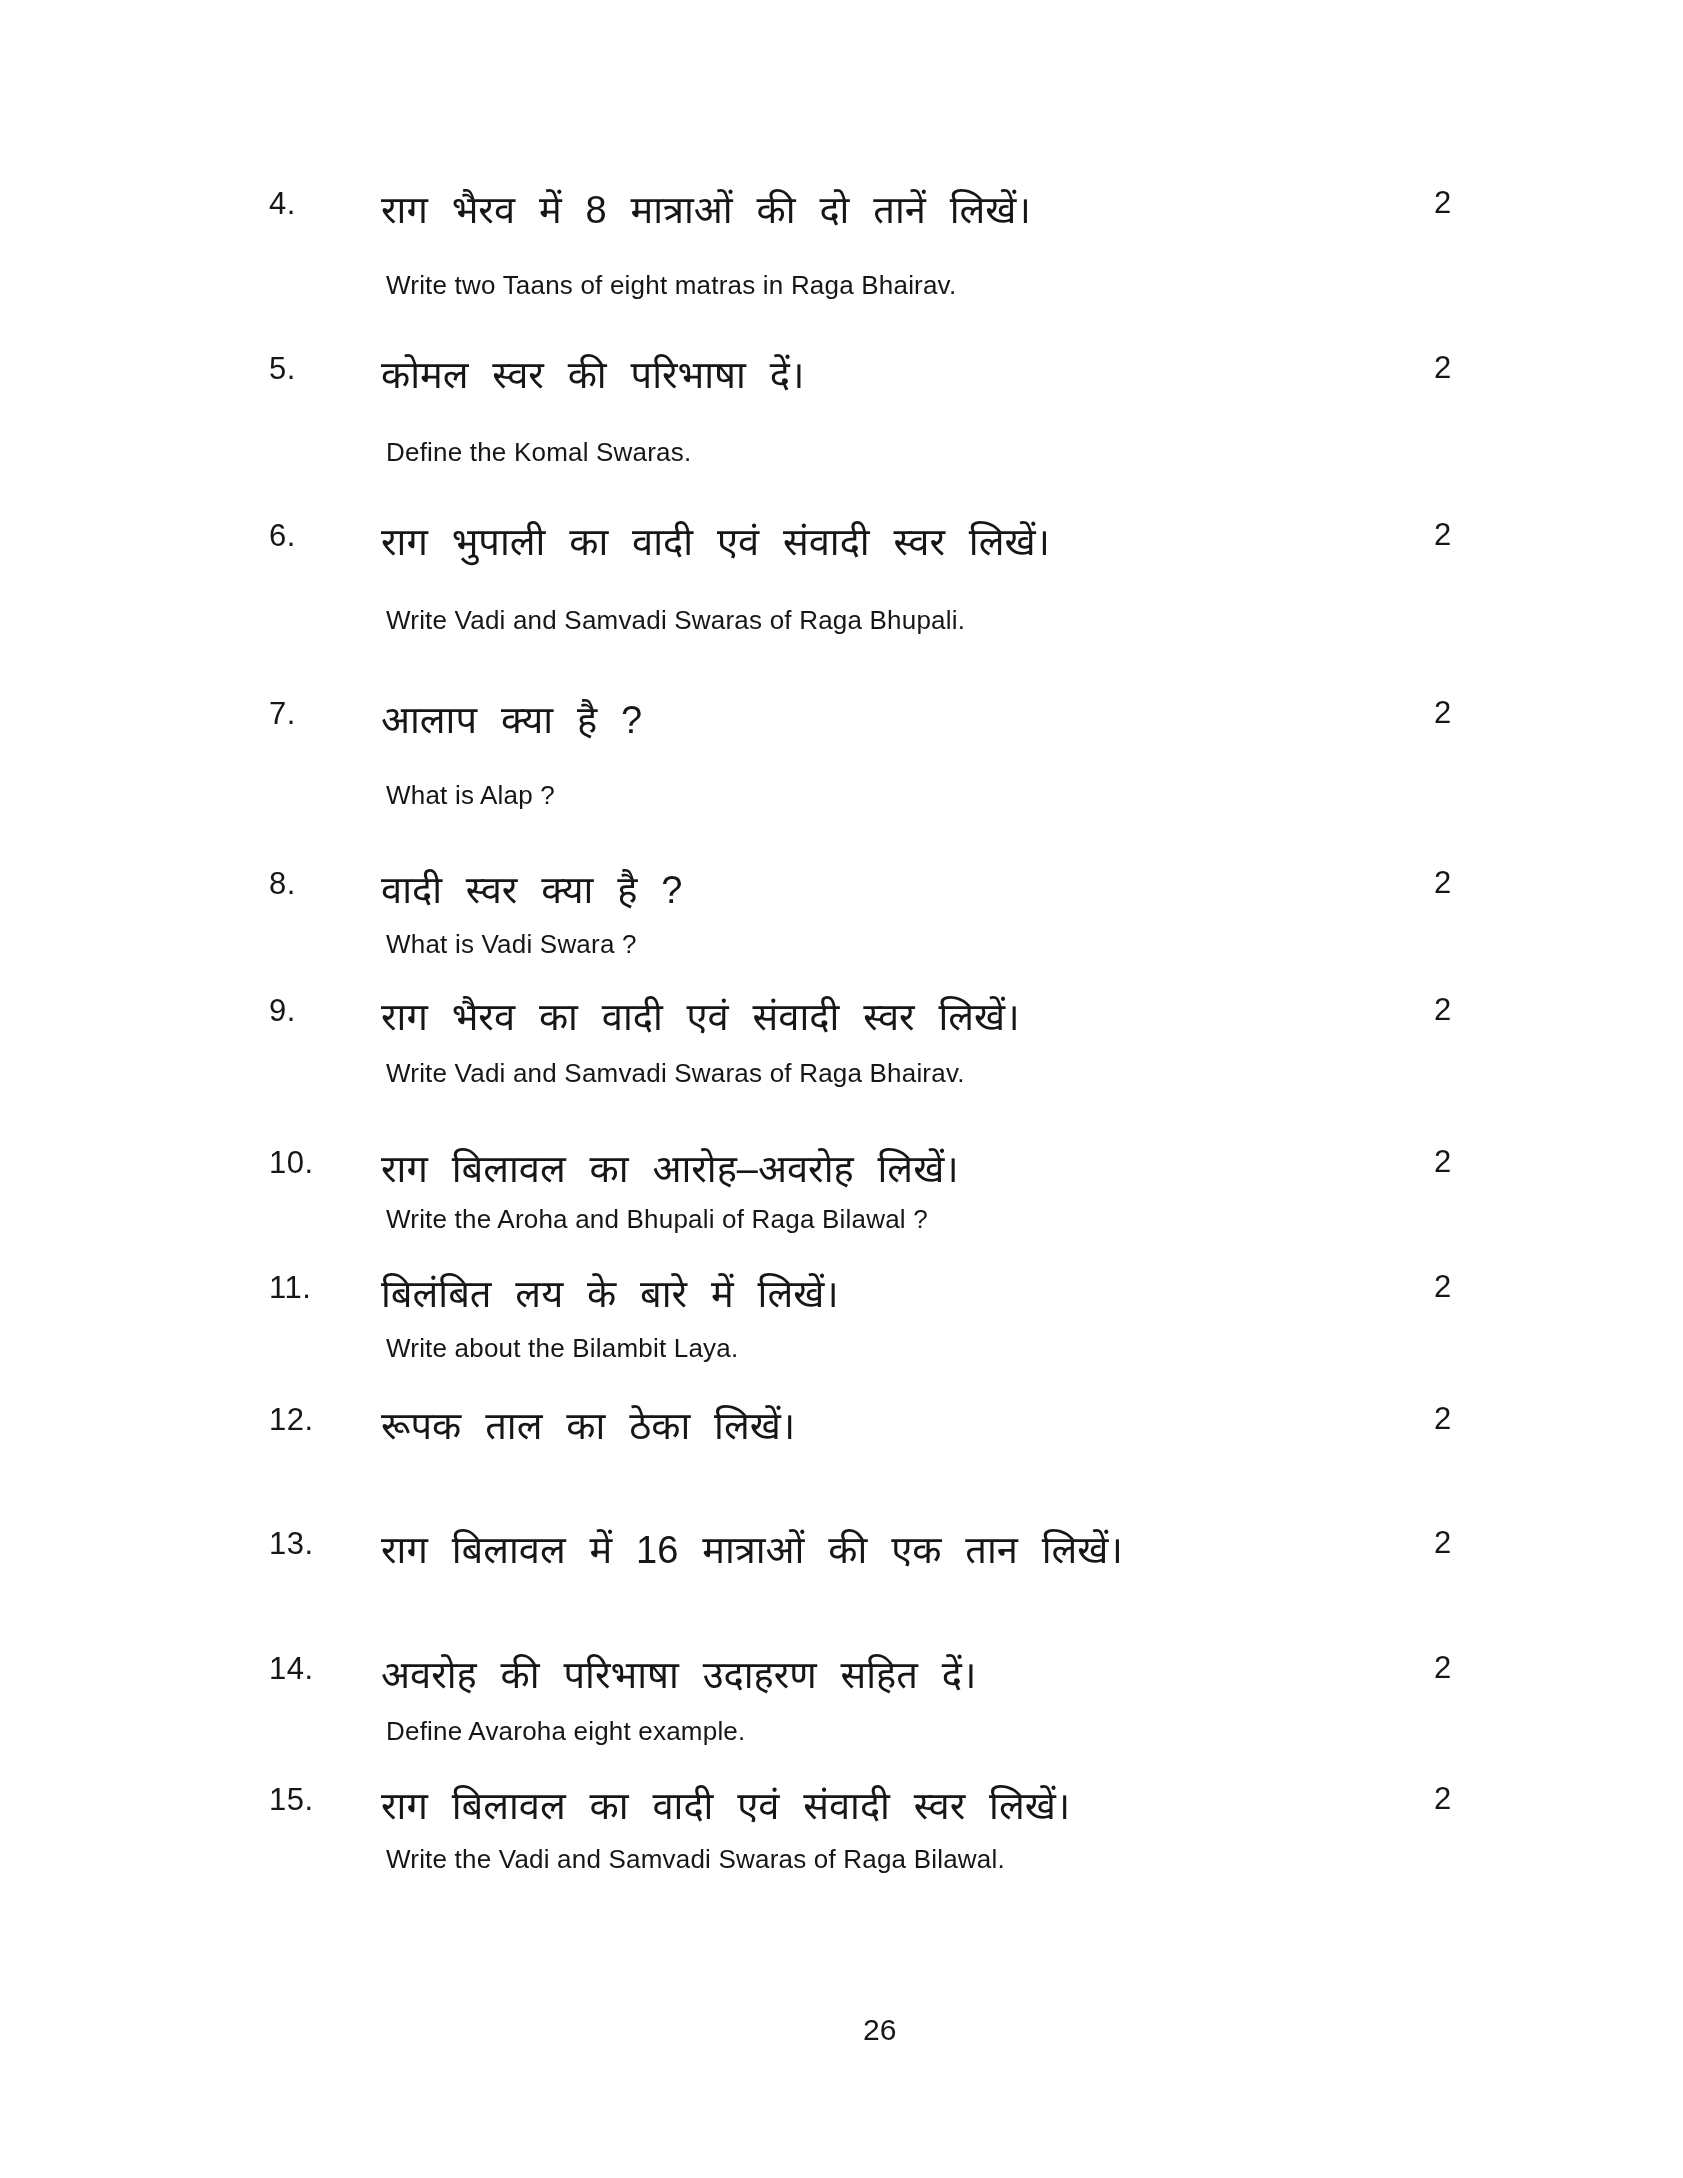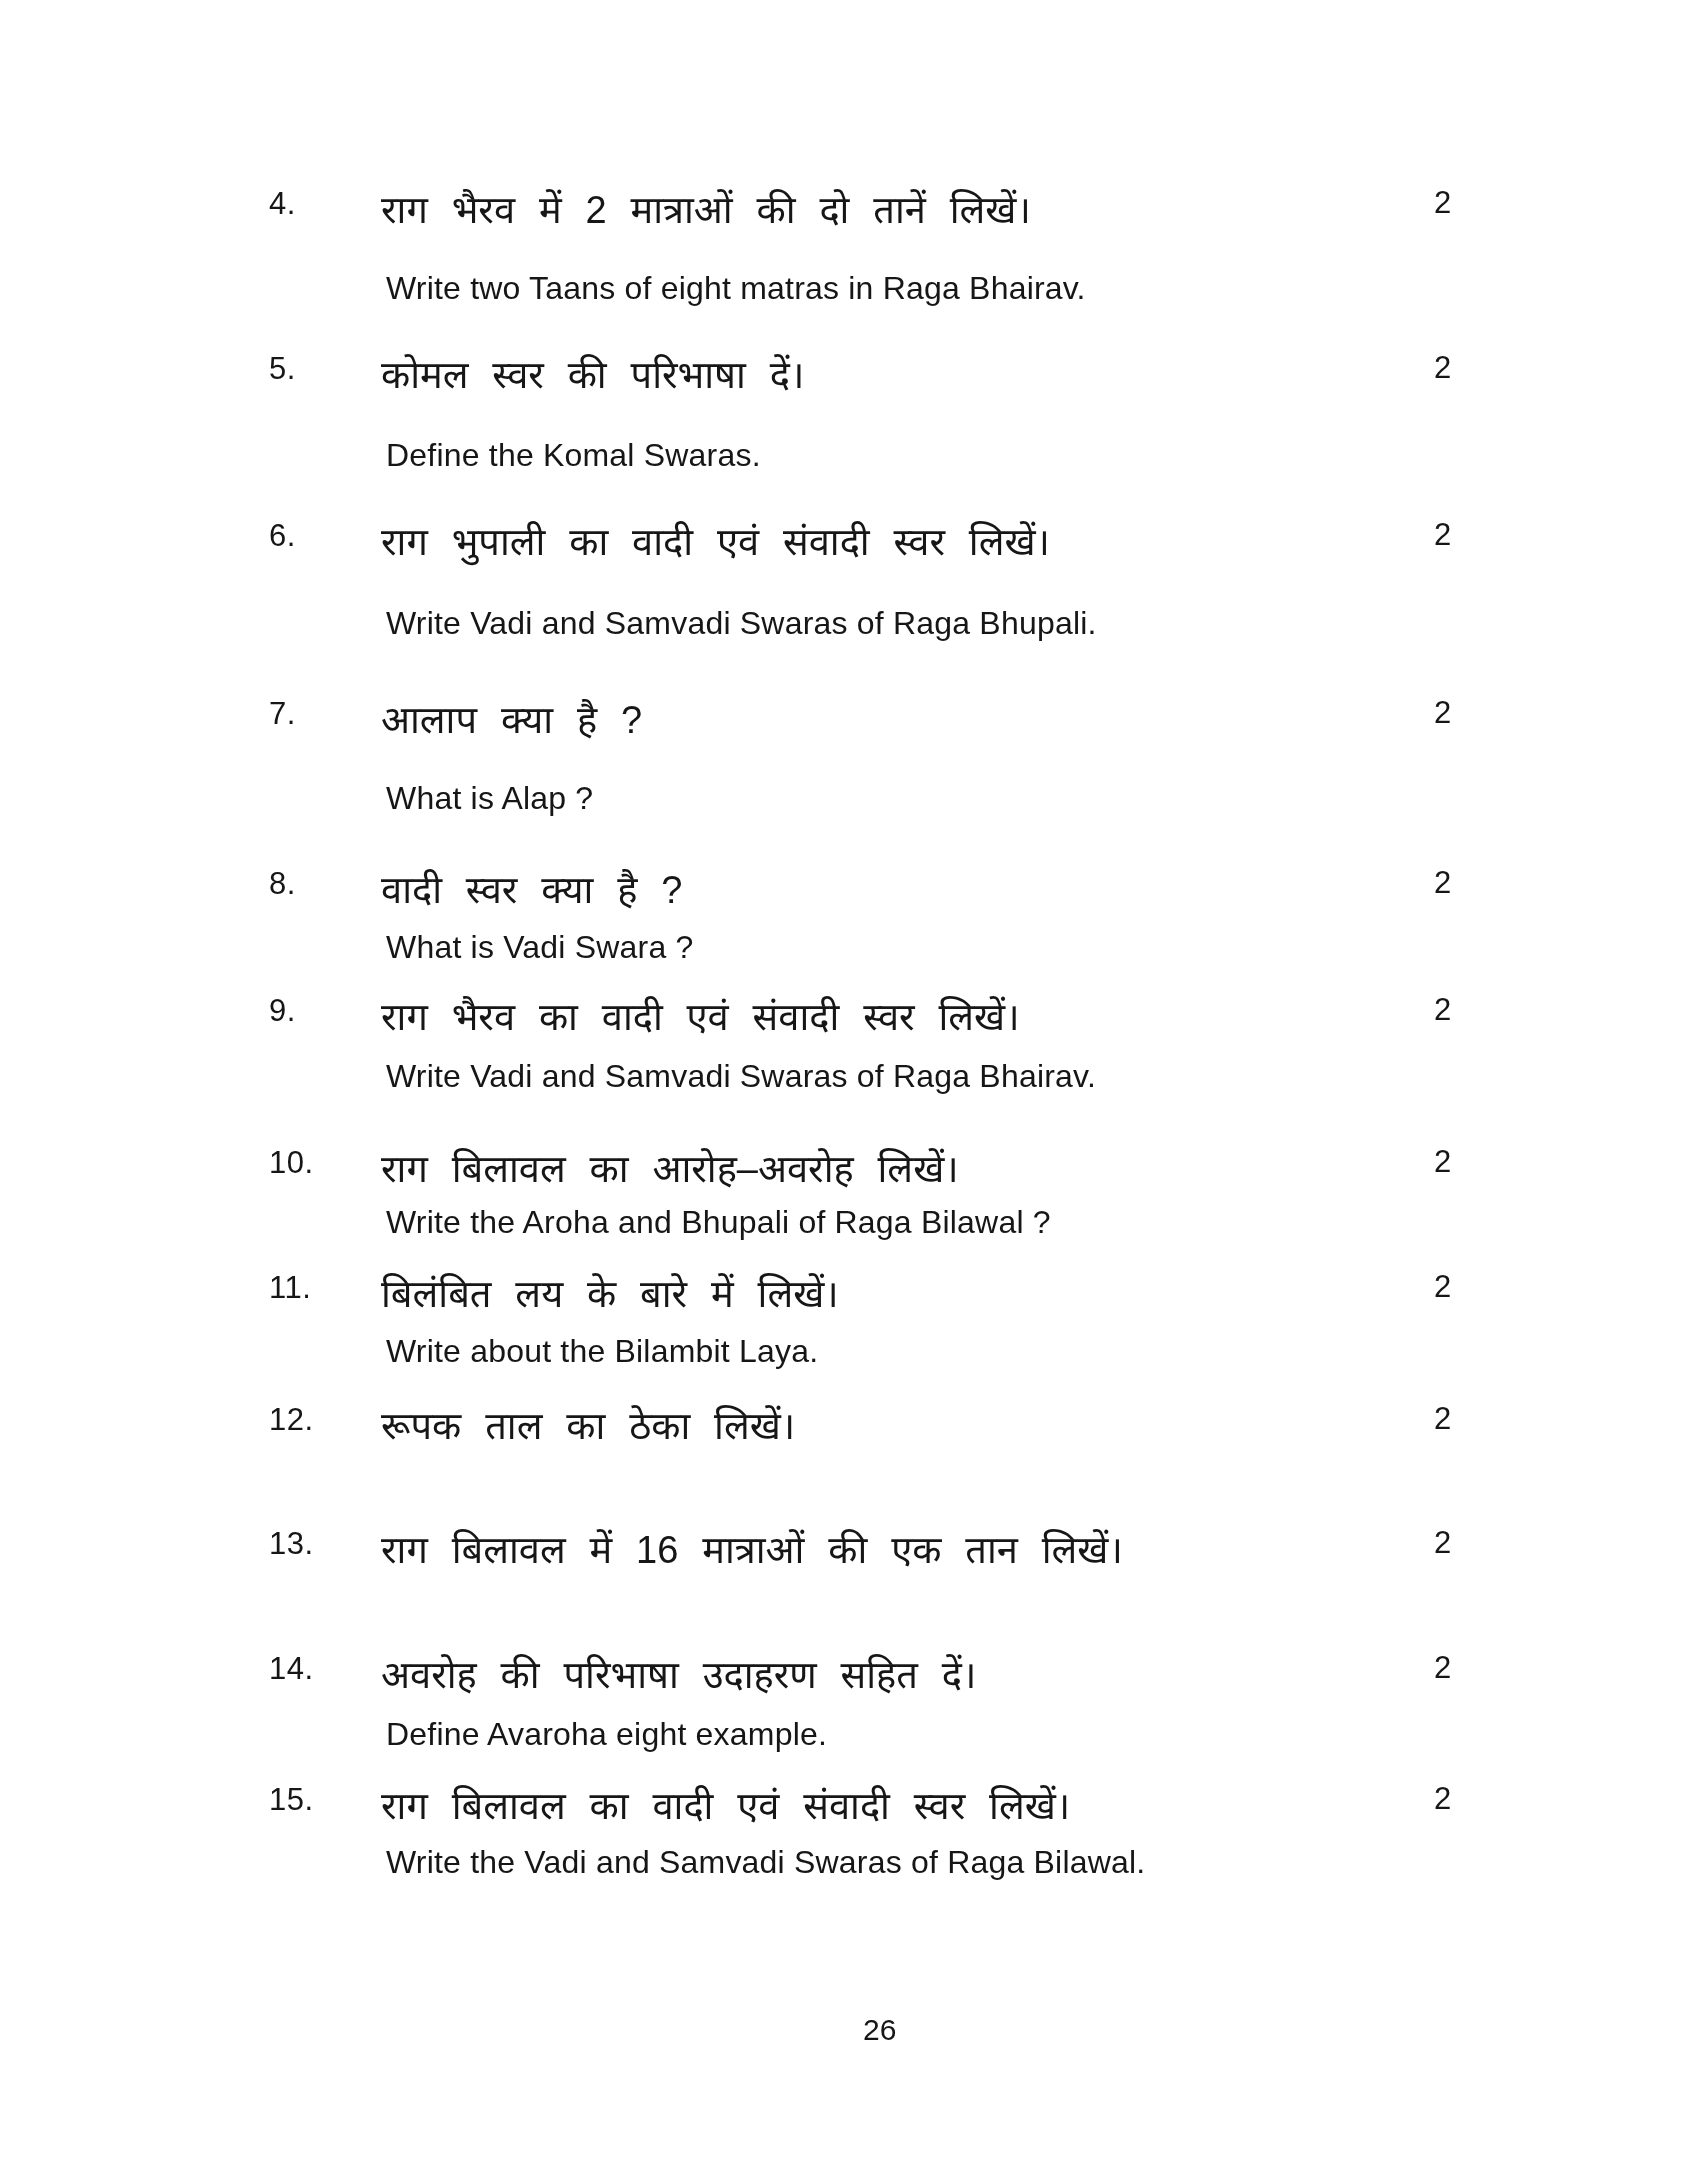--- a/index.html
+++ b/index.html
@@ -40,39 +40,39 @@
   }
   .q-marks {
     position: absolute;
     left: 1434px;
     top: 3px;
     font-size: 31px;
   }
   .q-eng {
     position: absolute;
     left: 386px;
-    font-size: 32px;
+    font-size: 26px;
     letter-spacing: 0.2px;
     white-space: nowrap;
   }
   .page-num {
     position: absolute;
     left: 863px;
     top: 2013px;
     font-size: 30px;
   }
 </style>
 </head>
 <body>
 
 <div id="exam-page">
 
   <div class="q-row" style="top:182px">
     <span class="q-num">4.</span>
-    <span class="q-hindi">राग भैरव में 2 मात्राओं की दो तानें लिखें।</span>
+    <span class="q-hindi">राग भैरव में 8 मात्राओं की दो तानें लिखें।</span>
     <span class="q-marks">2</span>
   </div>
   <div class="q-eng" style="top:270px">Write two Taans of eight matras in Raga Bhairav.</div>
 
   <div class="q-row" style="top:347px">
     <span class="q-num">5.</span>
     <span class="q-hindi">कोमल स्वर की परिभाषा दें।</span>
     <span class="q-marks">2</span>
   </div>
   <div class="q-eng" style="top:437px">Define the Komal Swaras.</div>

